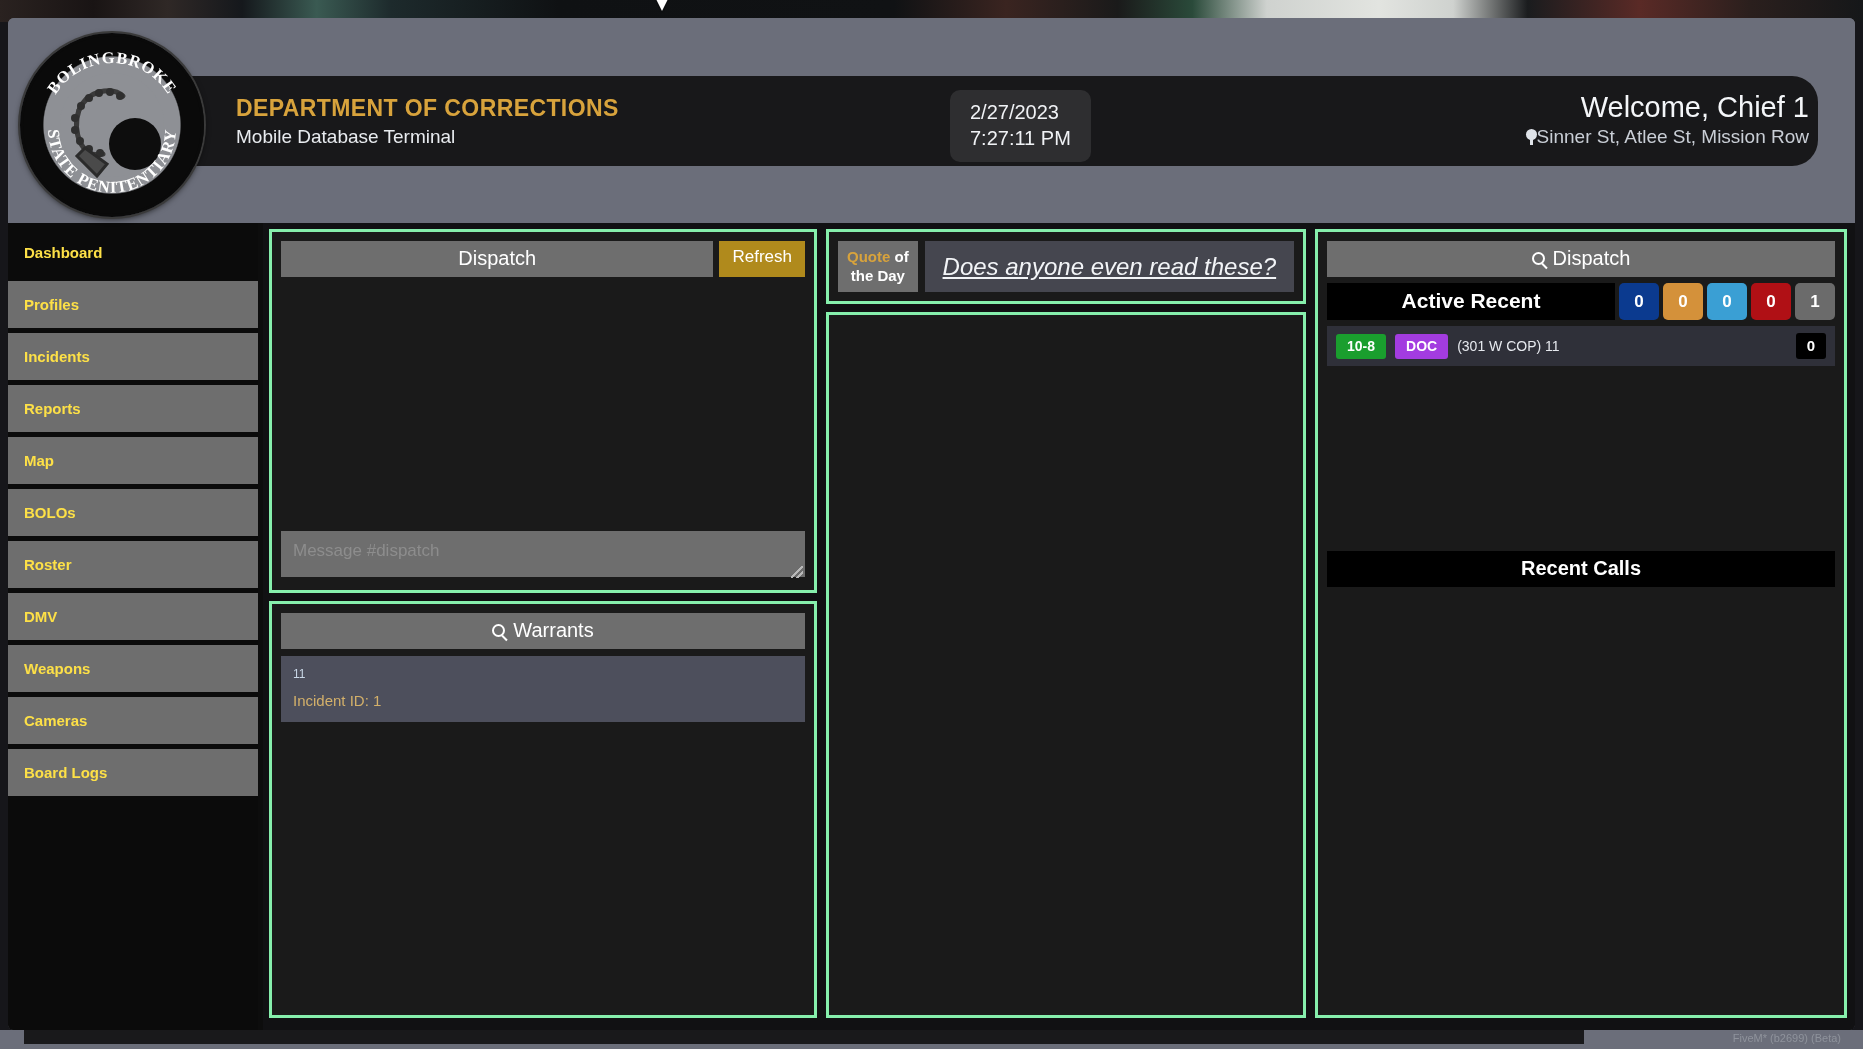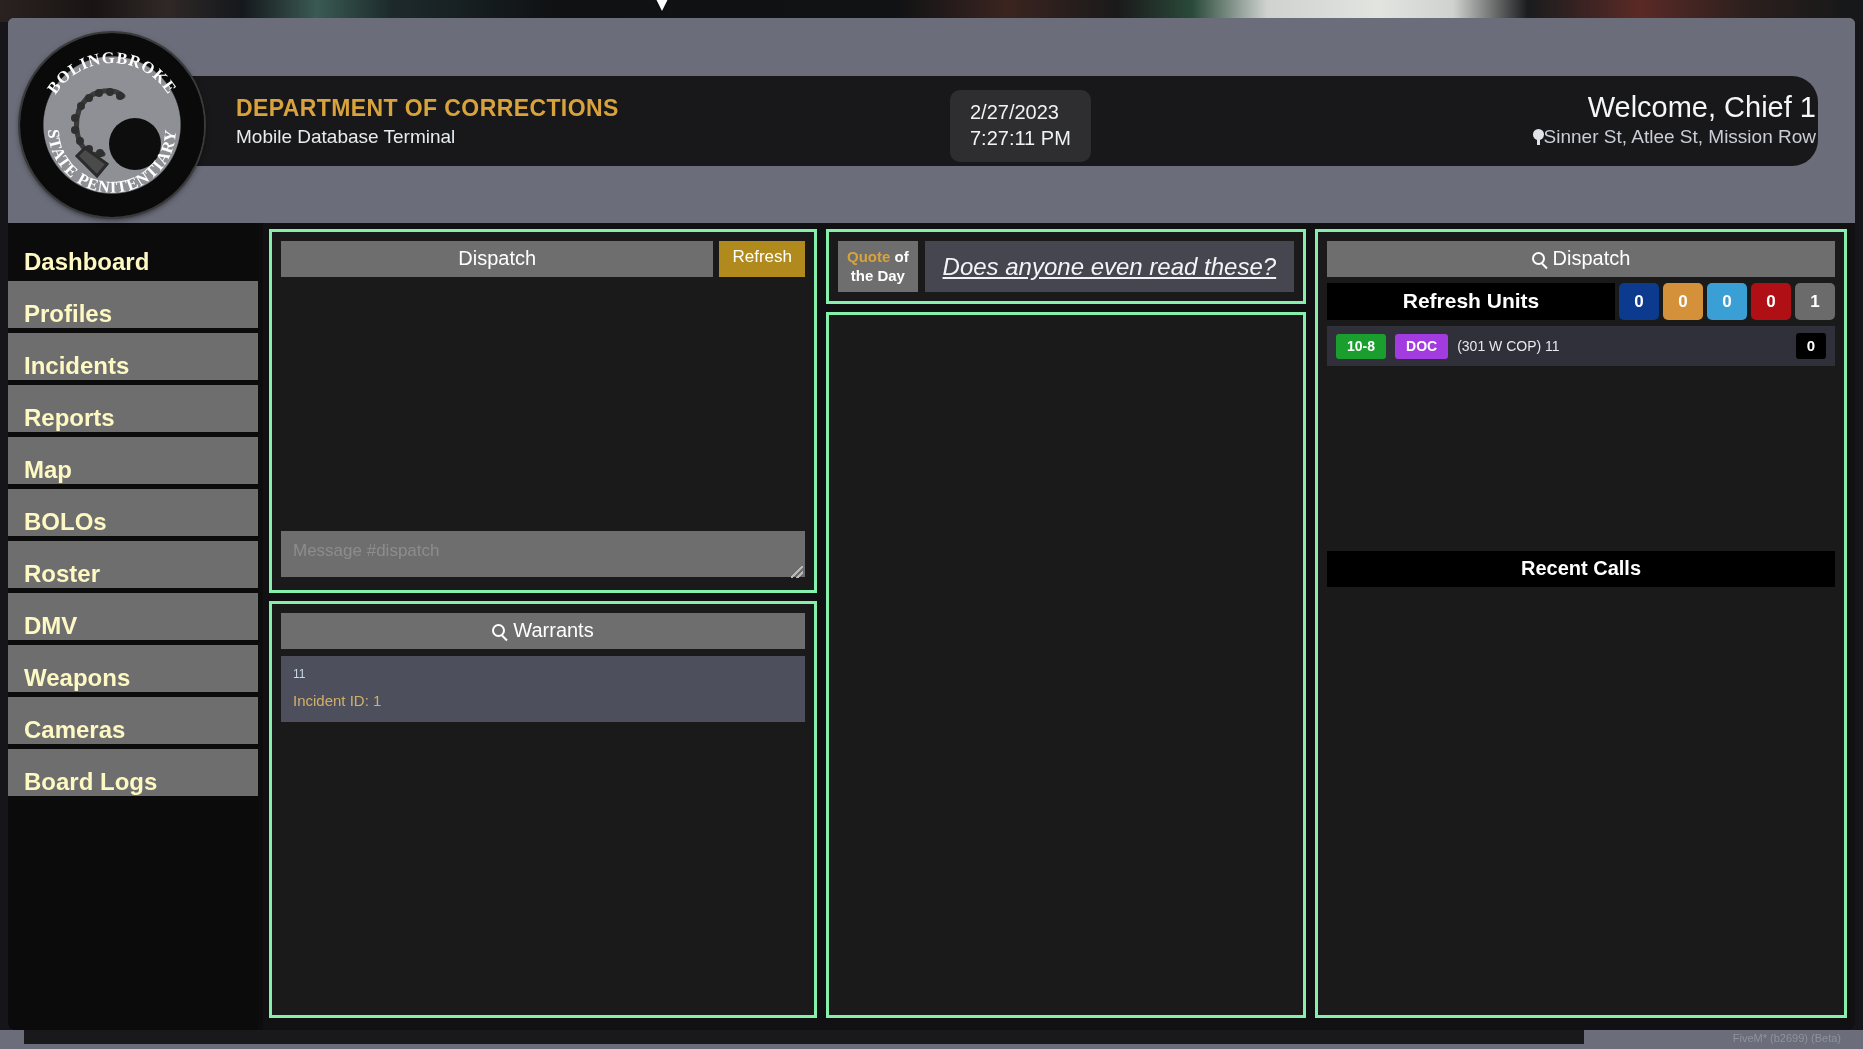--- a/index.html
+++ b/index.html
@@ -107,21 +107,21 @@
     text-align: left;
     z-index: 6;
   }
   #datetime-chip div {
     color: #f0f2f5;
     font-size: 20px;
     line-height: 1.32;
   }
 
   #welcome-block {
-    position: absolute; right: 39px; top: 72px;
+    position: absolute; right: 46px; top: 72px;
     text-align: right;
     z-index: 6;
   }
   #welcome-title {
     color: #f4f6f9;
     font-size: 29px;
     font-weight: 400;
     line-height: 1.18;
     white-space: nowrap;
   }
@@ -148,27 +148,27 @@
     width: 1847px; height: 807px;
     background: #0d0d0d;
   }
   #sidebar {
     position: absolute; left: 0; top: 0;
     width: 250px; height: 807px;
     background: #0b0b0b;
     padding-top: 6px;
   }
   .nav-item {
-    display: flex; align-items: flex-end;
+    display: flex; align-items: center;
     height: 47px;
     margin-bottom: 5px;
     padding-left: 16px;
     background: #6e6e6e;
-    color: #fef9c3;
-    font-size: 24px;
+    color: #fde047;
+    font-size: 15px;
     font-weight: 700;
     cursor: pointer;
     user-select: none;
   }
   .nav-item.active { background: #0b0b0b; }
 
   #content {
     position: absolute; left: 255px; top: 0;
     width: 1592px; height: 807px;
     background: #111113;
@@ -535,21 +535,21 @@
           <div class="panel-headrow">
             <div class="panel-title">
               <span class="title-with-icon">
                 <span class="magnifier"></span>
                 <span>Dispatch</span>
               </span>
             </div>
           </div>
 
           <div id="active-units-row">
-            <div id="active-units-label">Refresh Units</div>
+            <div id="active-units-label">Active Recent</div>
             <div id="active-units-counters" style="display:flex;gap:4px;">
                 <div class="count-badge" style="background: rgb(11, 58, 143);">0</div>
                 <div class="count-badge" style="background: rgb(212, 145, 58);">0</div>
                 <div class="count-badge" style="background: rgb(58, 159, 212);">0</div>
                 <div class="count-badge" style="background: rgb(176, 16, 21);">0</div>
                 <div class="count-badge" style="background: rgb(107, 107, 107);">1</div>
               </div>
           </div>
 
           <div id="units-list">

